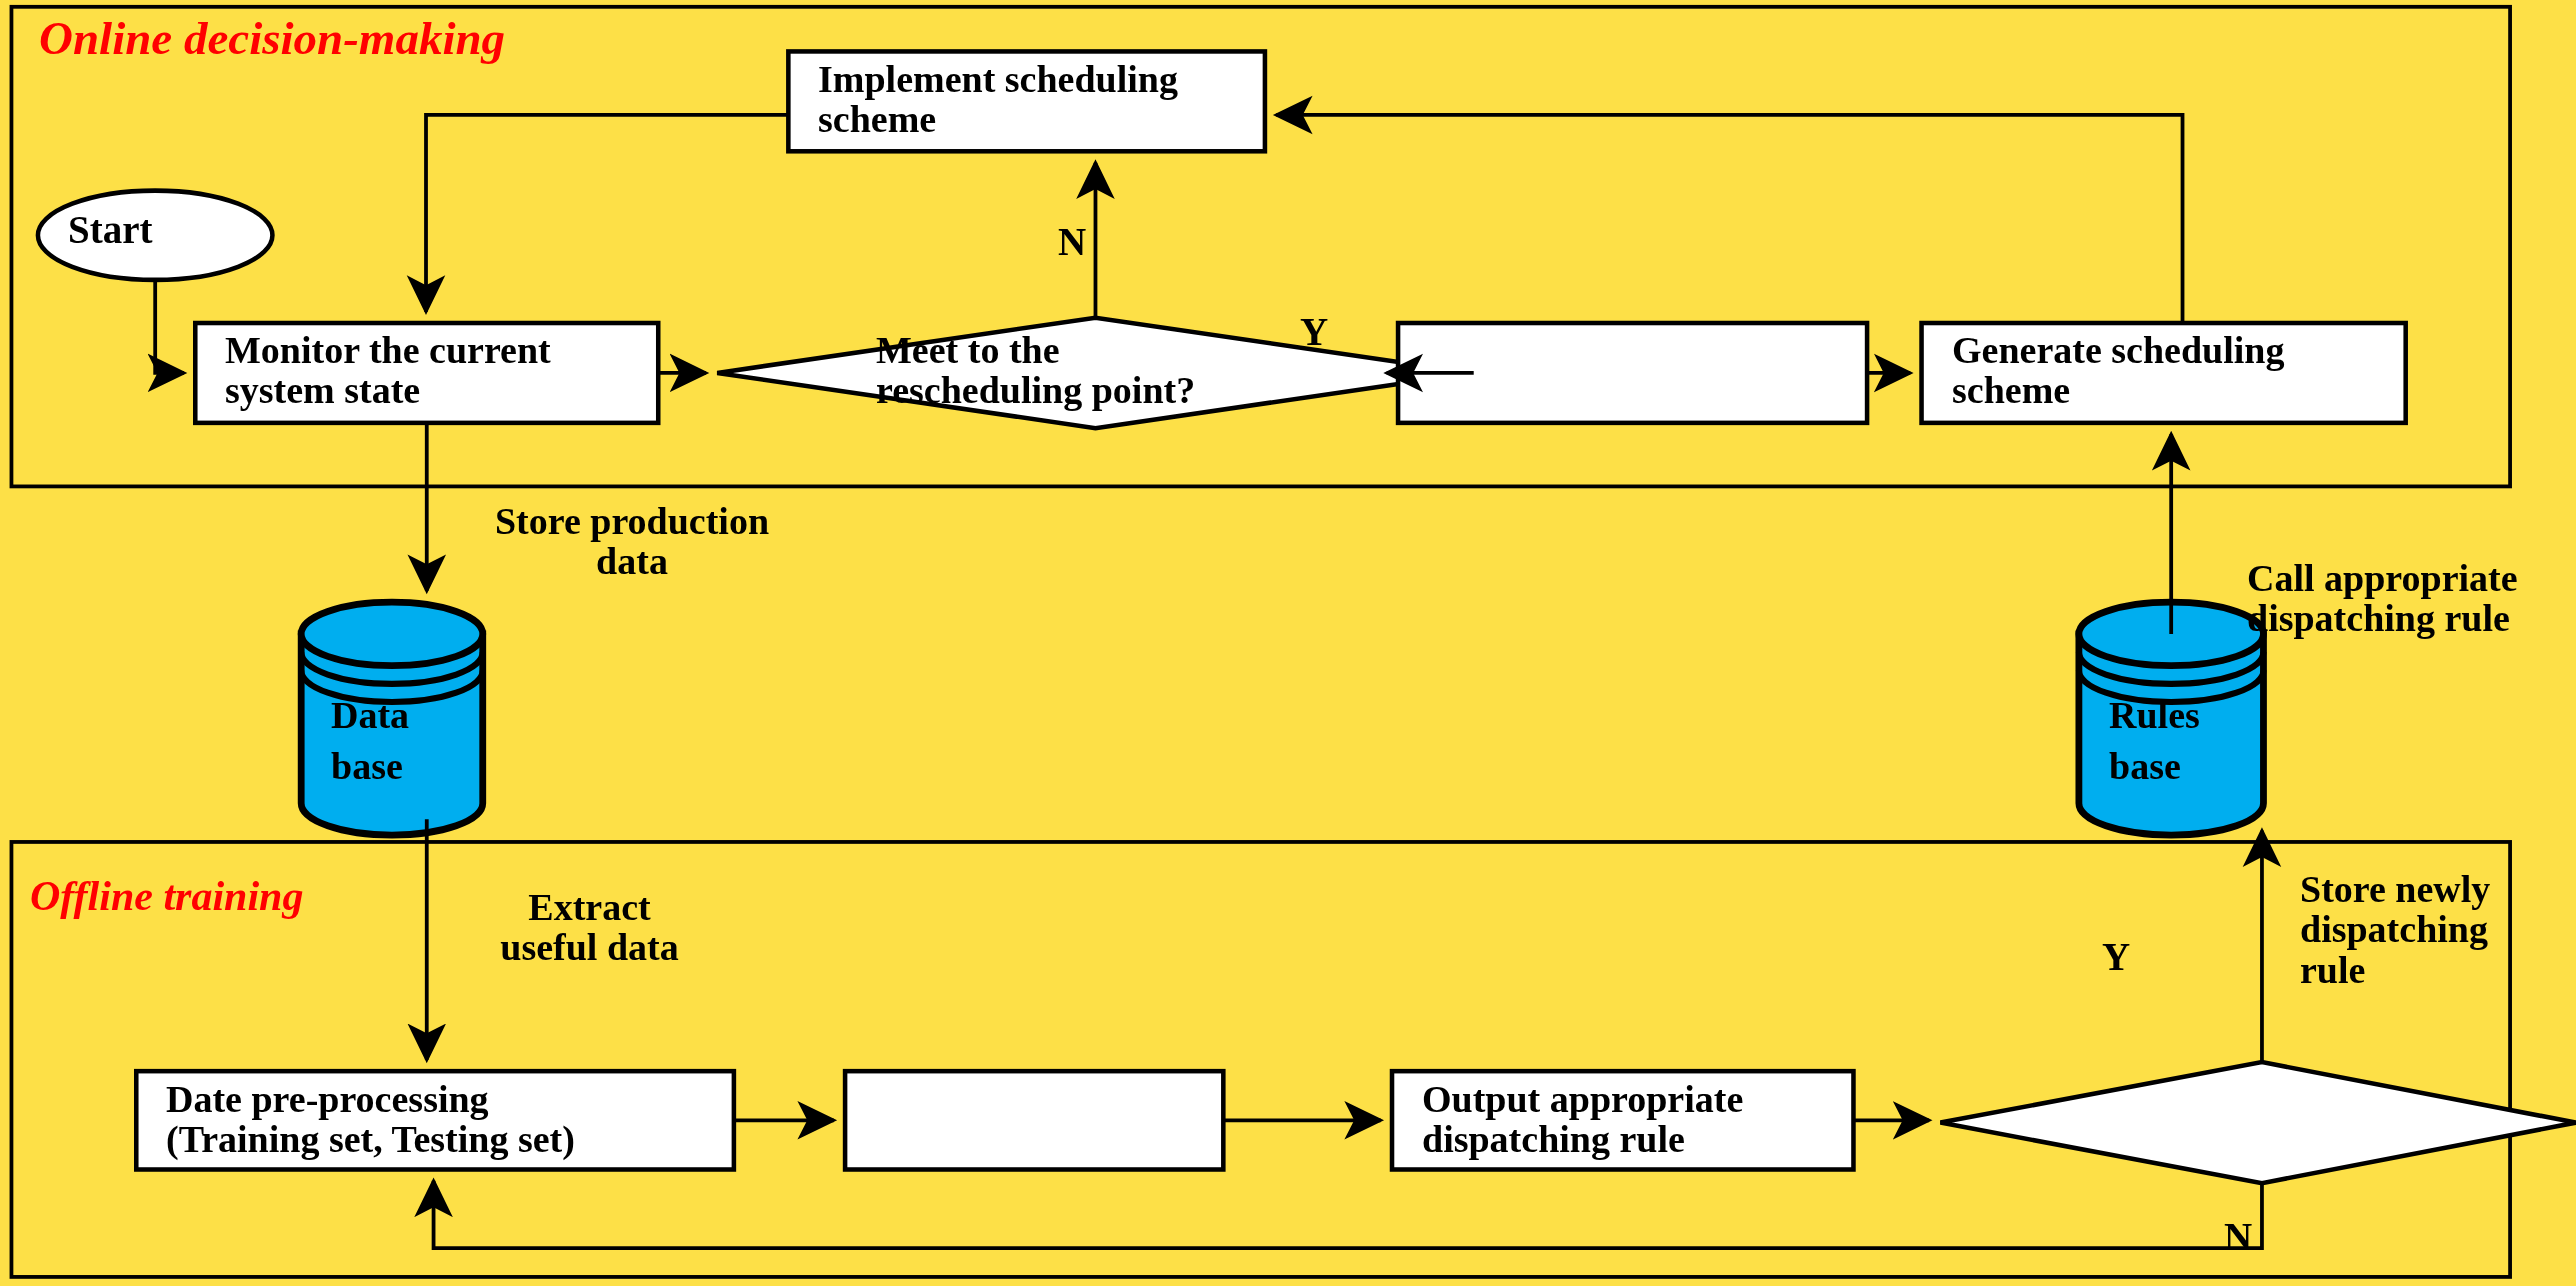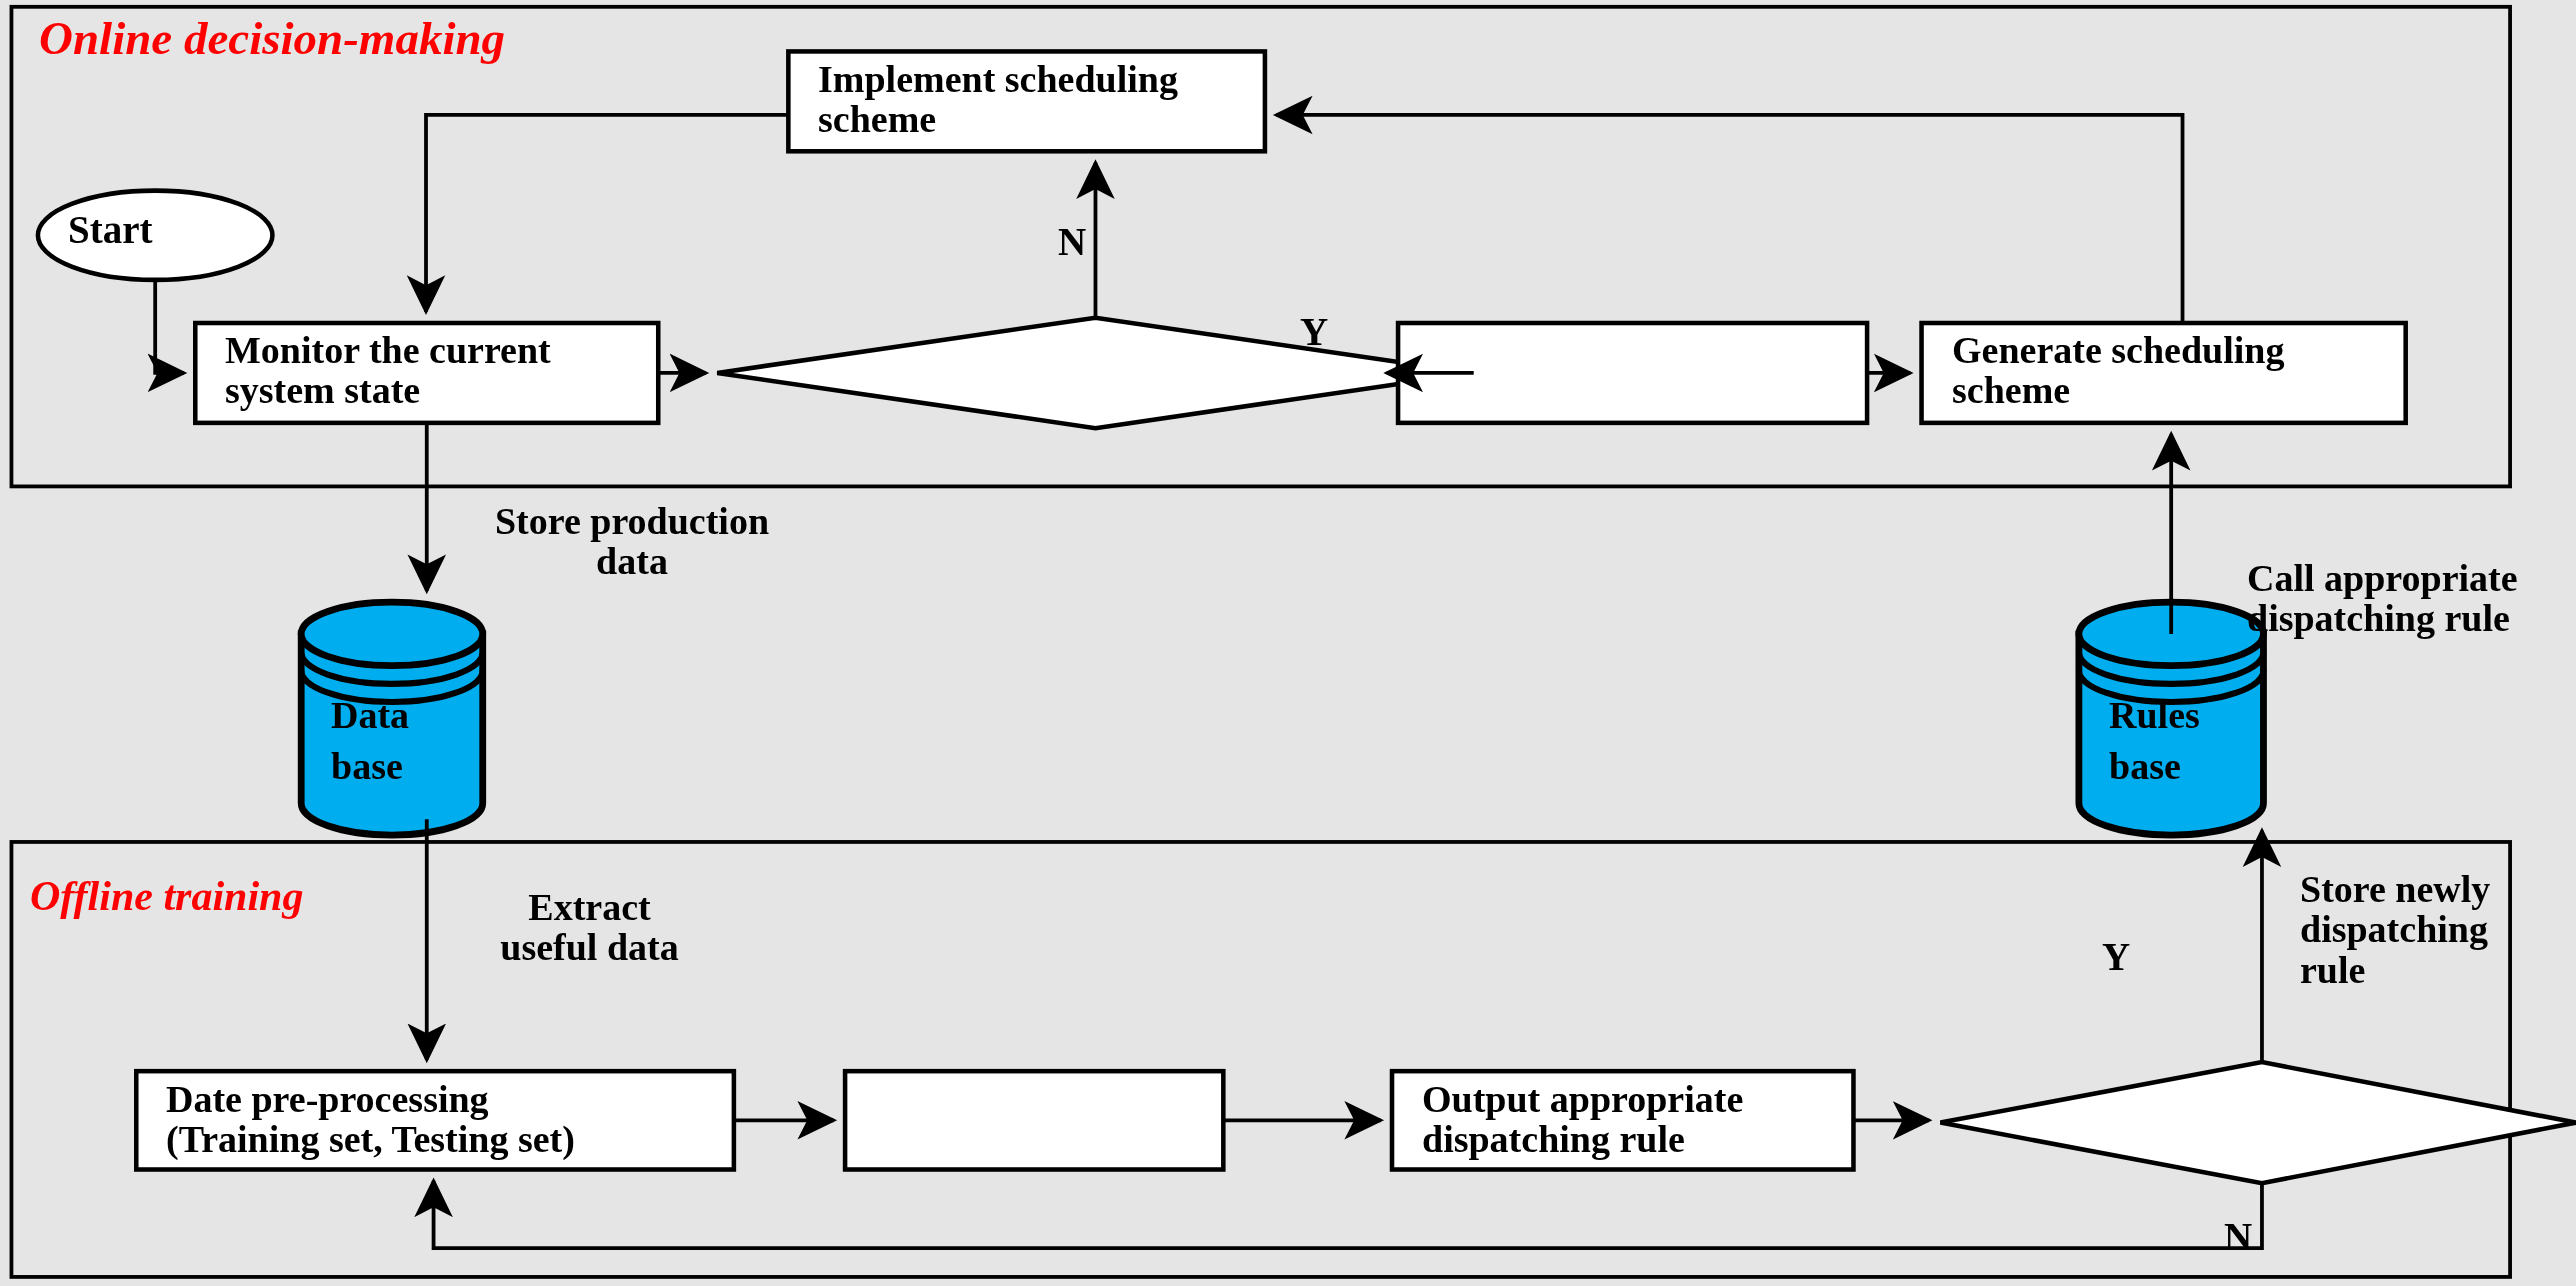--- a/index.html
+++ b/index.html
@@ -1,16 +1,16 @@
 <!DOCTYPE html>
 <html style="font-size:12px"><head>
 <meta charset="utf-8">
 <style>
   html,body{margin:0;padding:0;background:#fff;}
-  #root{position:relative;width:2576px;height:1286px;background:#e5e5e5;
+  #root{position:relative;width:2576px;height:1286px;background:#fde047;
         font-family:"Liberation Serif","DejaVu Serif",serif;}
   svg{position:absolute;top:0;left:0;width:2576px;height:1286px;}
   .lbl{position:absolute;font-weight:bold;color:#000;line-height:1.04;
        text-align:left;font-family:"Liberation Serif","DejaVu Serif",serif;margin-left:30px;}
   .sectitle{position:absolute;font-style:italic;font-weight:bold;color:#FF0000;
             font-family:"Liberation Serif","DejaVu Serif",serif;white-space:nowrap;}
   .edgelbl{position:absolute;font-weight:bold;color:#000;text-align:center;line-height:1.06;
            font-family:"Liberation Serif","DejaVu Serif",serif;white-space:pre-line;}
   .yn{position:absolute;font-weight:bold;color:#000;
       font-family:"Liberation Serif","DejaVu Serif",serif;}
@@ -94,20 +94,22 @@
   </svg>
 
   <div class="sectitle" style="left:39px;top:10.6px;font-size:47px;">Online decision-making</div>
   <div class="sectitle" style="left:30px;top:872px;font-size:42px;">Offline training</div>
 
   <div class="lbl" style="left:38px;top:210px;width:235px;font-size:39px;">Start</div>
 
   <div class="lbl" style="left:195px;top:331px;width:463px;font-size:38px;white-space:pre-line;">Monitor the current
 system state</div>
 
+  <div class="lbl" style="left:846px;top:331px;width:499px;font-size:38px;white-space:pre-line;">Meet to the
+rescheduling point?</div>
 
 
   <div class="lbl" style="left:1922px;top:331px;width:484px;font-size:38px;white-space:pre-line;">Generate  scheduling
 scheme</div>
 
   <div class="lbl" style="left:788px;top:60px;width:477px;font-size:38px;white-space:pre-line;">Implement scheduling
 scheme</div>
 
   <div class="lbl" style="left:301px;top:690px;width:182px;font-size:38px;white-space:pre-line;line-height:1.35;">Data
 base</div>

